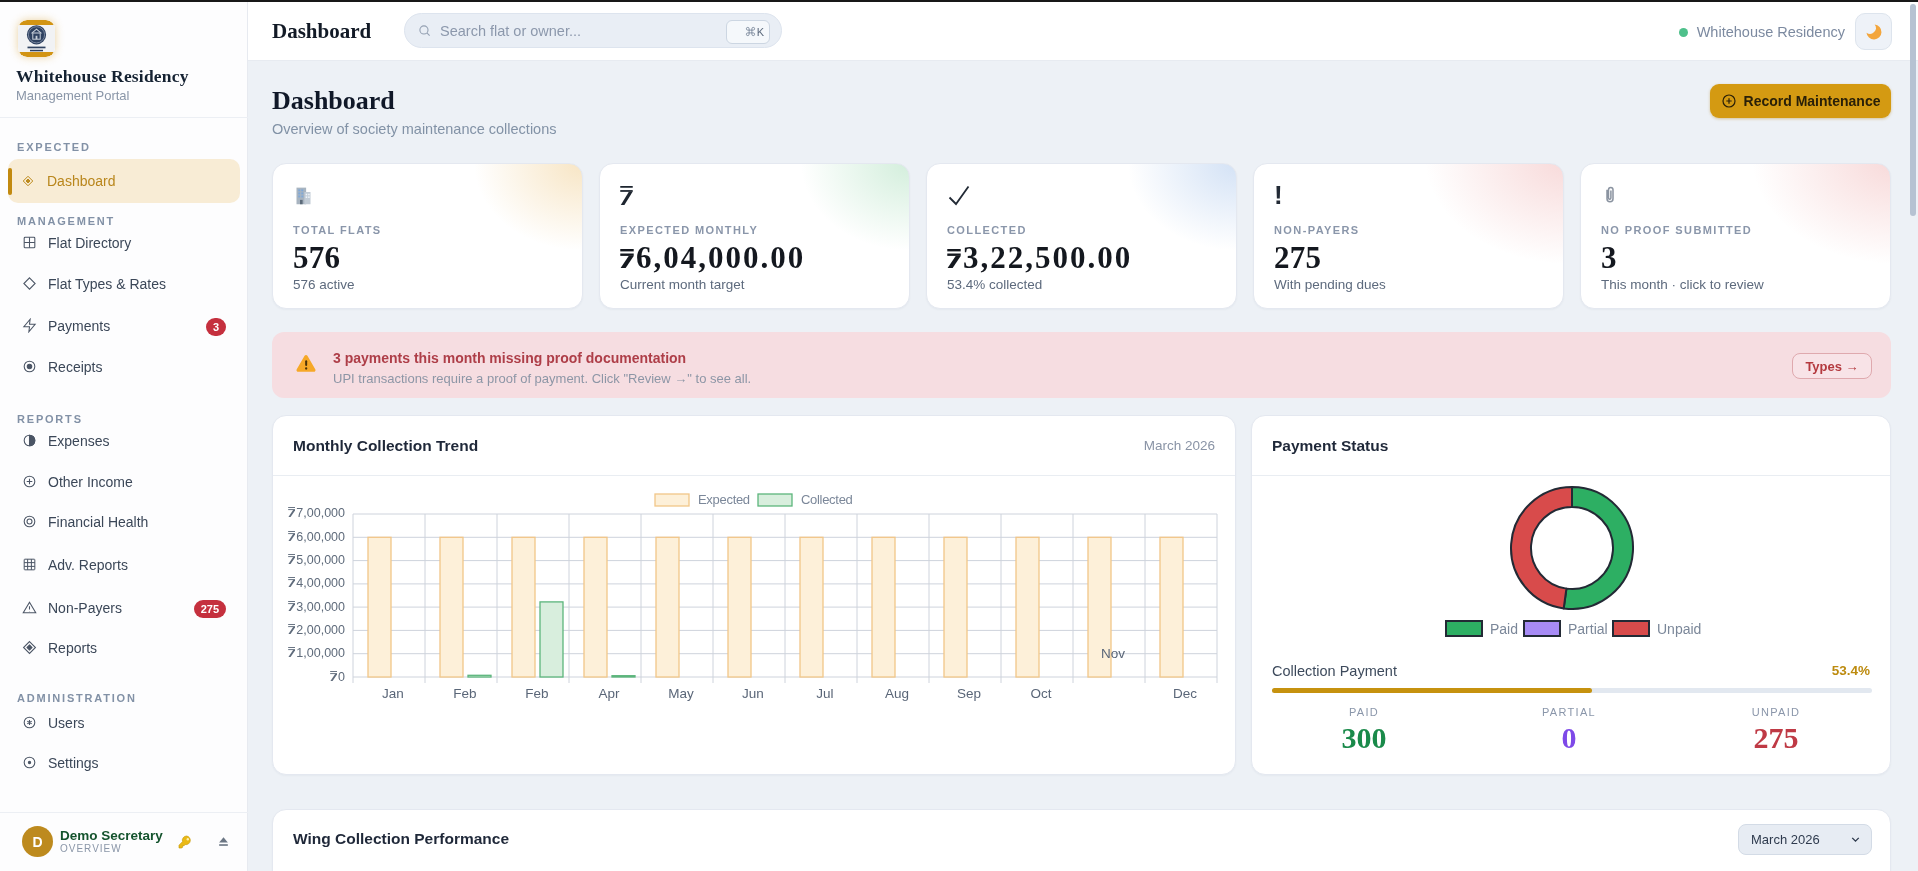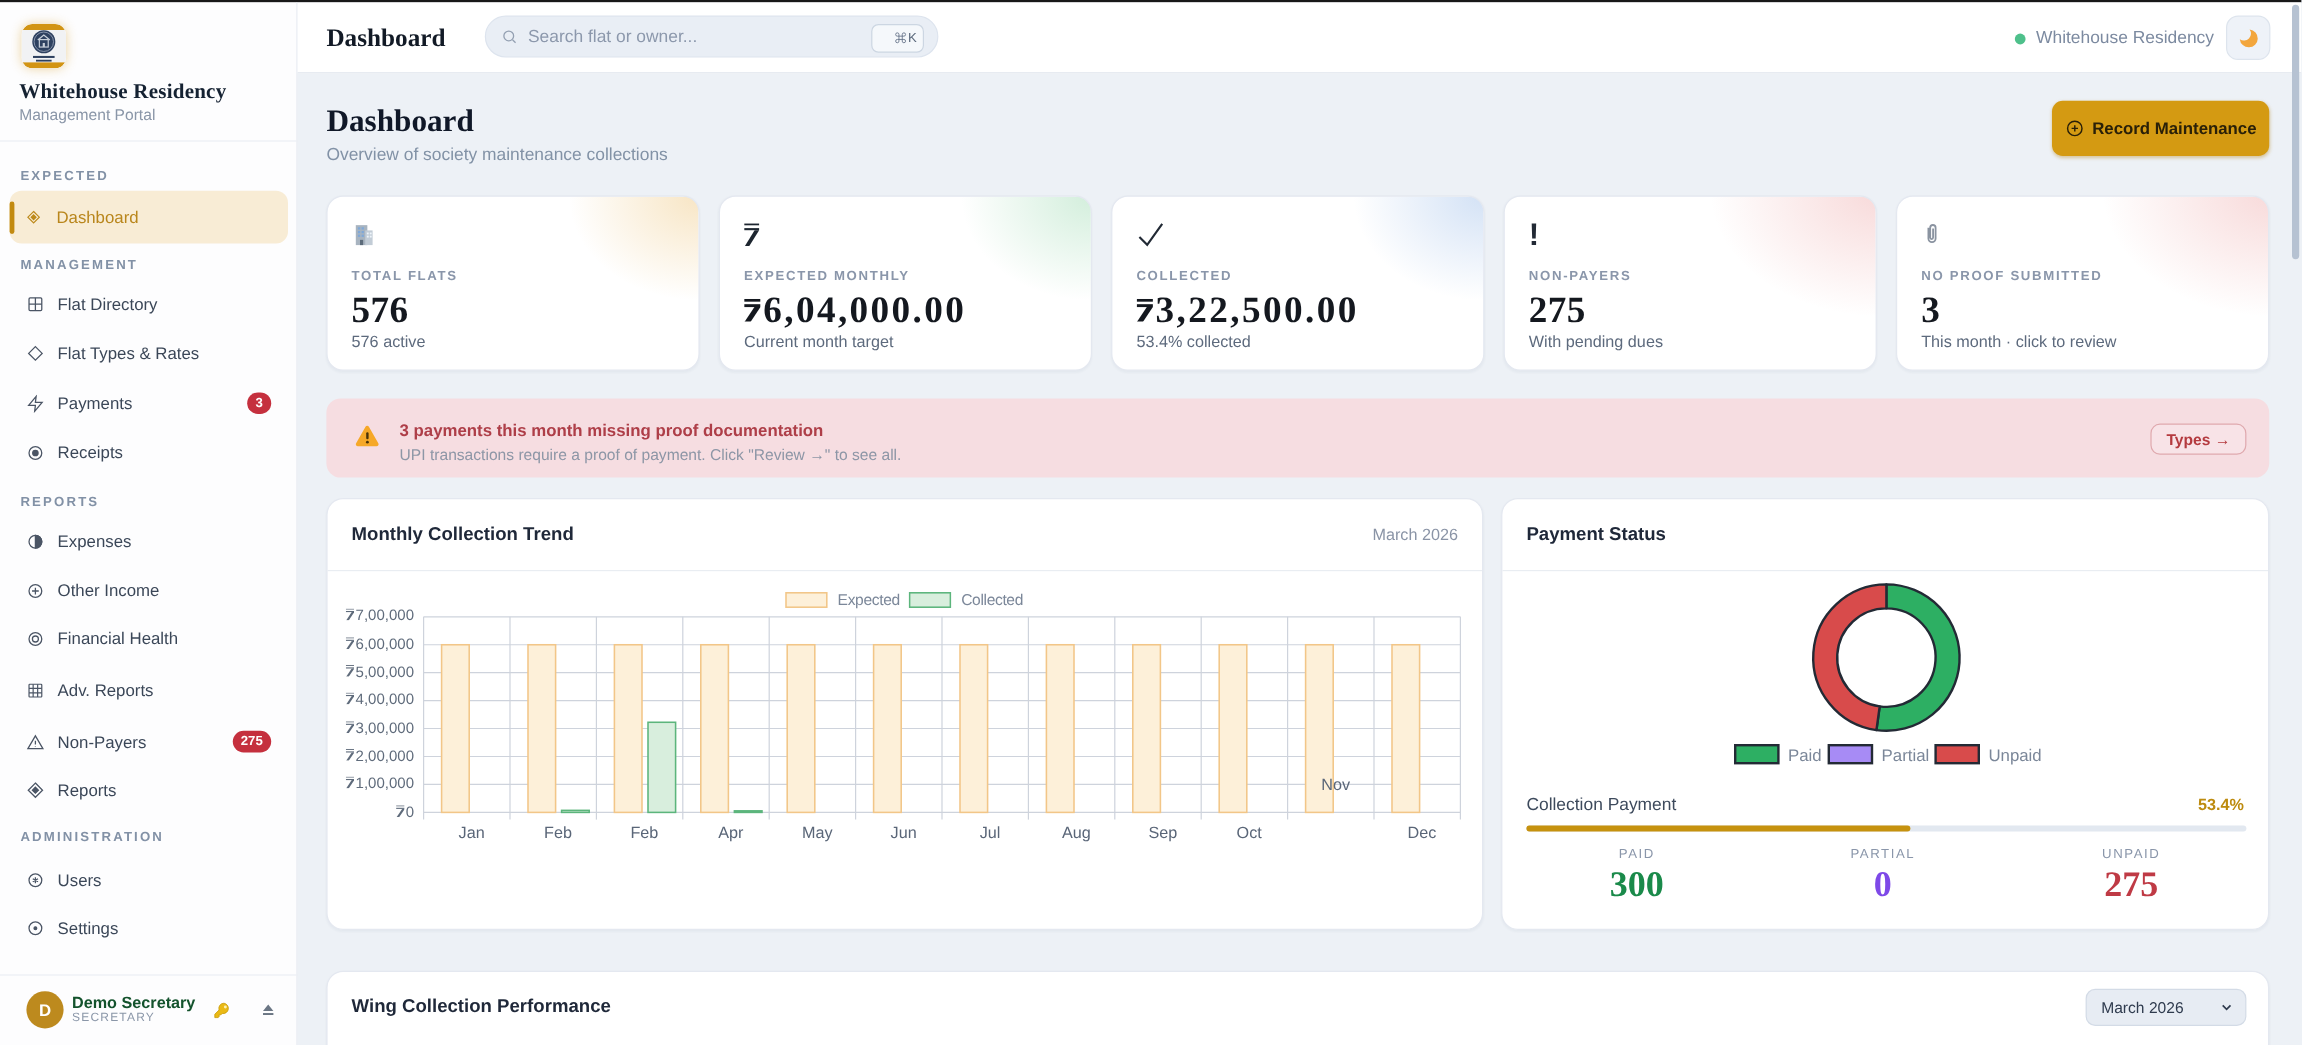--- a/index.html
+++ b/index.html
@@ -9,21 +9,21 @@
 .serif{font-family:"Liberation Serif",serif;font-weight:bold}
 
 #topstrip{left:0;top:0;width:1918px;height:2px;background:#181818}
 
 #sidebar{left:0;top:2px;width:248px;height:869px;background:#fdfdfe;border-right:1px solid #e7eaf0}
 #logo{left:18px;top:20px;width:37px;height:37px;border-radius:9px;box-shadow:0 0 9px rgba(216,160,44,.45)}
 #sbTitle{left:16px;top:66px;font-size:17.5px;color:#152232;letter-spacing:.2px}
 #sbSub{left:16px;top:88px;font-size:13px;color:#8a96a8}
 .sbDiv{left:0;width:248px;height:1px;background:#eceff4}
 .sect{left:17px;font-size:11px;font-weight:bold;letter-spacing:1.8px;color:#8291a6}
-.nav{left:8px;width:232px;height:36px;display:flex;align-items:center;color:#3b4758;font-size:14px}
+.nav{left:8px;width:232px;height:36px;display:flex;align-items:flex-start;color:#3b4758;font-size:14px}
 .nav svg{margin-left:14px;margin-right:11px;flex:none}
 .nav .grow{flex:1}
 .badge{background:#c5303e;color:#fff;font-size:11px;font-weight:bold;border-radius:10px;padding:3px 7px;margin-right:14px}
 #activeItem{left:8px;top:159px;width:232px;height:44px;background:#f8ecd5;border-radius:10px;display:flex;align-items:center;color:#b9861c;font-size:14px;font-weight:500}
 #activeItem::before{content:"";position:absolute;left:0;top:9px;width:4px;height:27px;border-radius:3px;background:#c28a10}
 #activeItem svg{margin-left:14px;margin-right:13px}
 #avatar{left:22px;top:826px;width:31px;height:31px;border-radius:50%;background:#bd8a1e;color:#fff;font-size:14px;font-weight:bold;display:flex;align-items:center;justify-content:center}
 #uname{left:60px;top:828px;font-size:13.5px;font-weight:bold;color:#14532d}
 #urole{left:60px;top:843px;font-size:10px;letter-spacing:1px;color:#8a96a8}
 
@@ -31,21 +31,21 @@
 #tbTitle{left:272px;top:19px;font-size:21px;color:#121a26}
 #search{left:404px;top:13px;width:378px;height:35px;background:#e9eef5;border:1px solid #dde4ee;border-radius:18px;display:flex;align-items:center;color:#8c98ac;font-size:14.5px}
 #search svg{margin-left:13px;margin-right:9px}
 #kbd{position:absolute;right:11px;top:5.5px;background:#f5f8fb;border:1px solid #ccd6e2;border-radius:6px;height:24px;padding:0 5px;display:flex;align-items:center;color:#5d6b7e;font-size:11px}
 #hdRight{right:73px;top:24px;display:flex;align-items:center;gap:9px;font-size:14.5px;color:#7c8aa0}
 #hdRight .dot{width:9px;height:9px;border-radius:50%;background:#4ec08b}
 #moonBtn{left:1855px;top:13px;width:37px;height:37px;background:#eef2f8;border:1px solid #dde4ed;border-radius:10px;display:flex;align-items:center;justify-content:center}
 
 #h1{left:272px;top:86px;font-size:26px;color:#101828}
 #h1sub{left:272px;top:121px;font-size:14.5px;color:#8292a6}
-#recBtn{left:1710px;top:84px;width:181px;height:46px;background:#d49a12;border-radius:9px;display:flex;align-items:center;justify-content:center;gap:7px;font-size:14px;font-weight:bold;color:#2a2008;box-shadow:0 1px 3px rgba(180,130,20,.4)}
+#recBtn{left:1710px;top:84px;width:181px;height:34px;background:#d49a12;border-radius:9px;display:flex;align-items:center;justify-content:center;gap:7px;font-size:14px;font-weight:bold;color:#2a2008;box-shadow:0 1px 3px rgba(180,130,20,.4)}
 
 .card{top:163px;width:311px;height:146px;background:#fff;border:1px solid #e4e8f0;border-radius:14px;box-shadow:0 1px 2px rgba(25,39,70,.04)}
 .card .ic{position:absolute;left:20px;top:20px;height:22px;display:flex;align-items:center}
 .card .lb{position:absolute;left:20px;top:60px;font-size:11px;font-weight:bold;letter-spacing:1.4px;color:#8a96aa}
 .card .num{position:absolute;left:20px;top:76px;font-size:31px;color:#14181f;letter-spacing:.3px}
 .card .sub{position:absolute;left:20px;top:113px;font-size:13.5px;color:#5d6a7d}
 
 #alert{left:272px;top:332px;width:1619px;height:66px;background:#f6dde1;border-radius:12px}
 #alert .t1{position:absolute;left:61px;top:18px;font-size:14px;font-weight:bold;color:#ae3e48}
 #alert .t2{position:absolute;left:61px;top:39px;font-size:13px;color:#8d96a6}
@@ -176,21 +176,21 @@
       <path d="M12 8v8M8.5 10l7 4M15.5 10l-7 4"></path>
     </svg>Users</div>
 <div class="abs nav" style="top:755px"><svg width="15" height="15" viewBox="0 0 24 24" fill="none" stroke="#4b5565" stroke-width="1.7">
       <circle cx="12" cy="12" r="8.5"></circle>
       <circle cx="12" cy="12" r="1.8" fill="#4b5565"></circle>
     </svg>Settings</div>
 
 <div class="abs sbDiv" style="top:812px"></div>
 <div class="abs" id="avatar">D</div>
 <div class="abs" id="uname">Demo Secretary</div>
-<div class="abs" id="urole">SECRETARY</div>
+<div class="abs" id="urole">OVERVIEW</div>
 <svg class="abs" style="left:177px;top:834px" width="16" height="16" viewBox="0 0 24 24">
     <path fill="#eab915" stroke="#c79a08" stroke-width="1" d="M14.5 3a6.5 6.5 0 0 0-6.2 8.5L3 16.8V21h4.2l1.2-1.2v-2.3h2.3l1.6-1.6a6.5 6.5 0 1 0 2.2-12.9z"></path>
     <circle cx="16.2" cy="7.8" r="1.8" fill="#fdf0b0"></circle>
   </svg>
 <svg class="abs" style="left:217px;top:835px" width="13" height="13" viewBox="0 0 24 24">
     <path fill="#6b7684" d="M12 4 20 14H4Z"></path>
     <rect x="4" y="17" width="16" height="3" fill="#6b7684"></rect>
   </svg>
 
 <div class="abs" id="topbar"></div>

